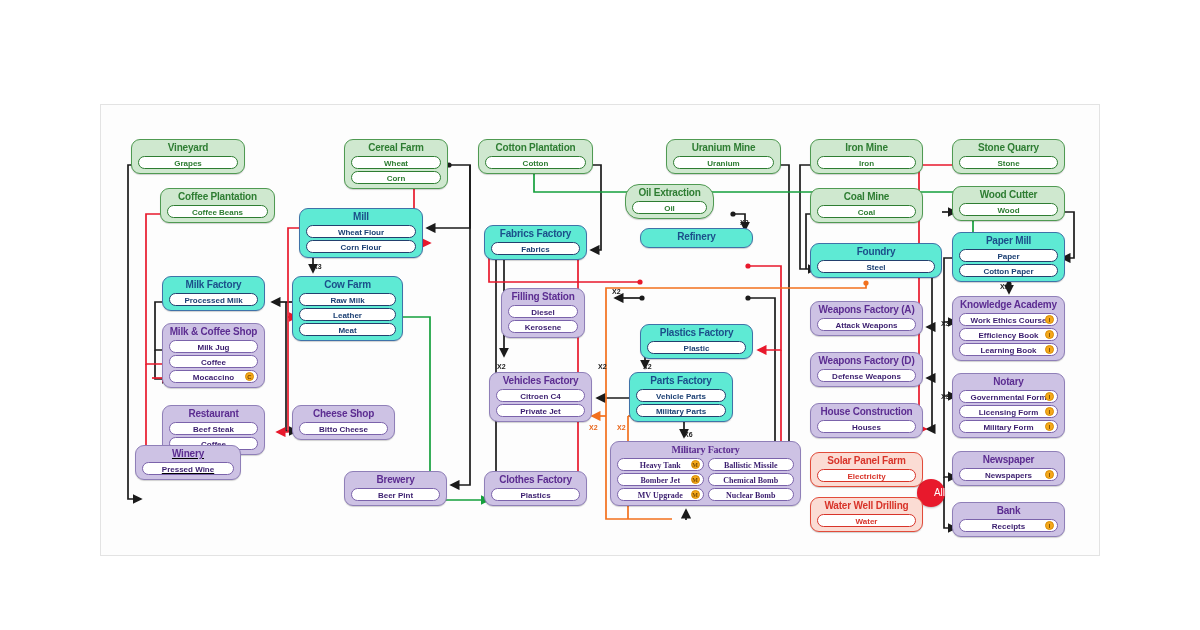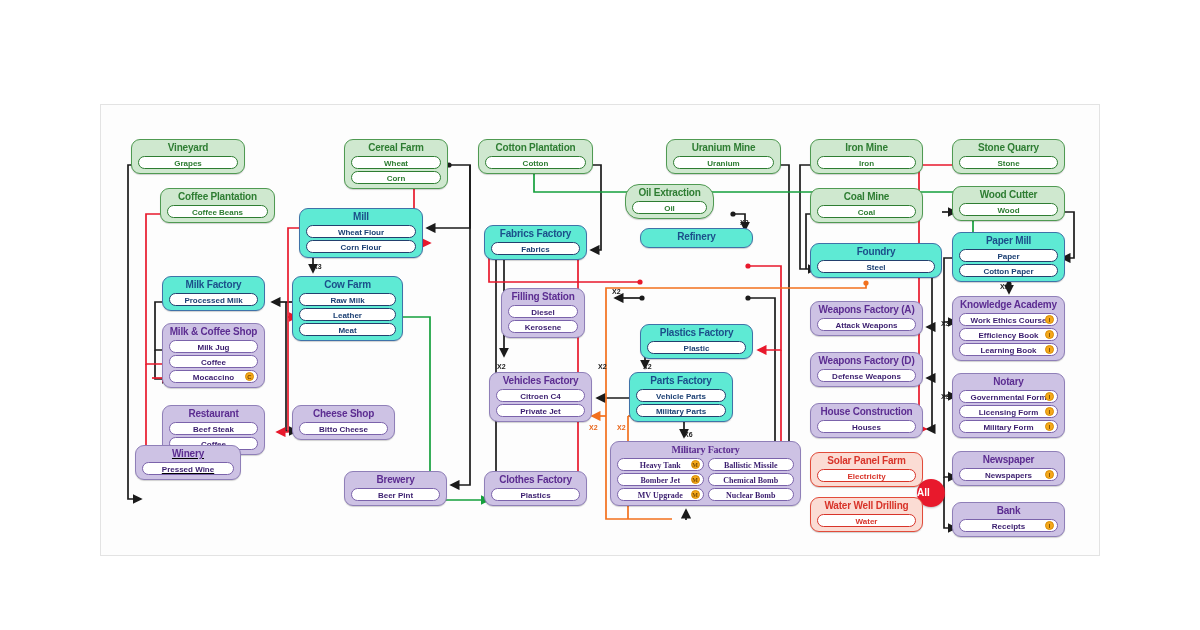--- a/index.html
+++ b/index.html
@@ -89,22 +89,22 @@
     background:#f5a91b; border:1px solid #d98d06;
     color:#7a4a00; font-size:6px; line-height:8px;
     font-weight:bold; text-align:center; flex:0 0 auto;
   }
 
   
   #all-badge {
     position:absolute; left:917px; top:479px;
     width:28px; height:28px; border-radius:50%;
     background:#e8192c;
-    color:#fff; font-size:10px; font-weight:bold;
-    line-height:28px; text-align:left;
+    color:#fff; font-size:10px; font-weight:normal;
+    line-height:28px; text-align:right;
     box-shadow:0 1px 2px rgba(0,0,0,.25);
   }
 
   .edgelabel {
     position:absolute;
     font-size:7px; font-weight:bold;
     color:#1b1b1b;
     white-space:nowrap;
   }
   .edgelabel.orange { color:#e8651a; }

